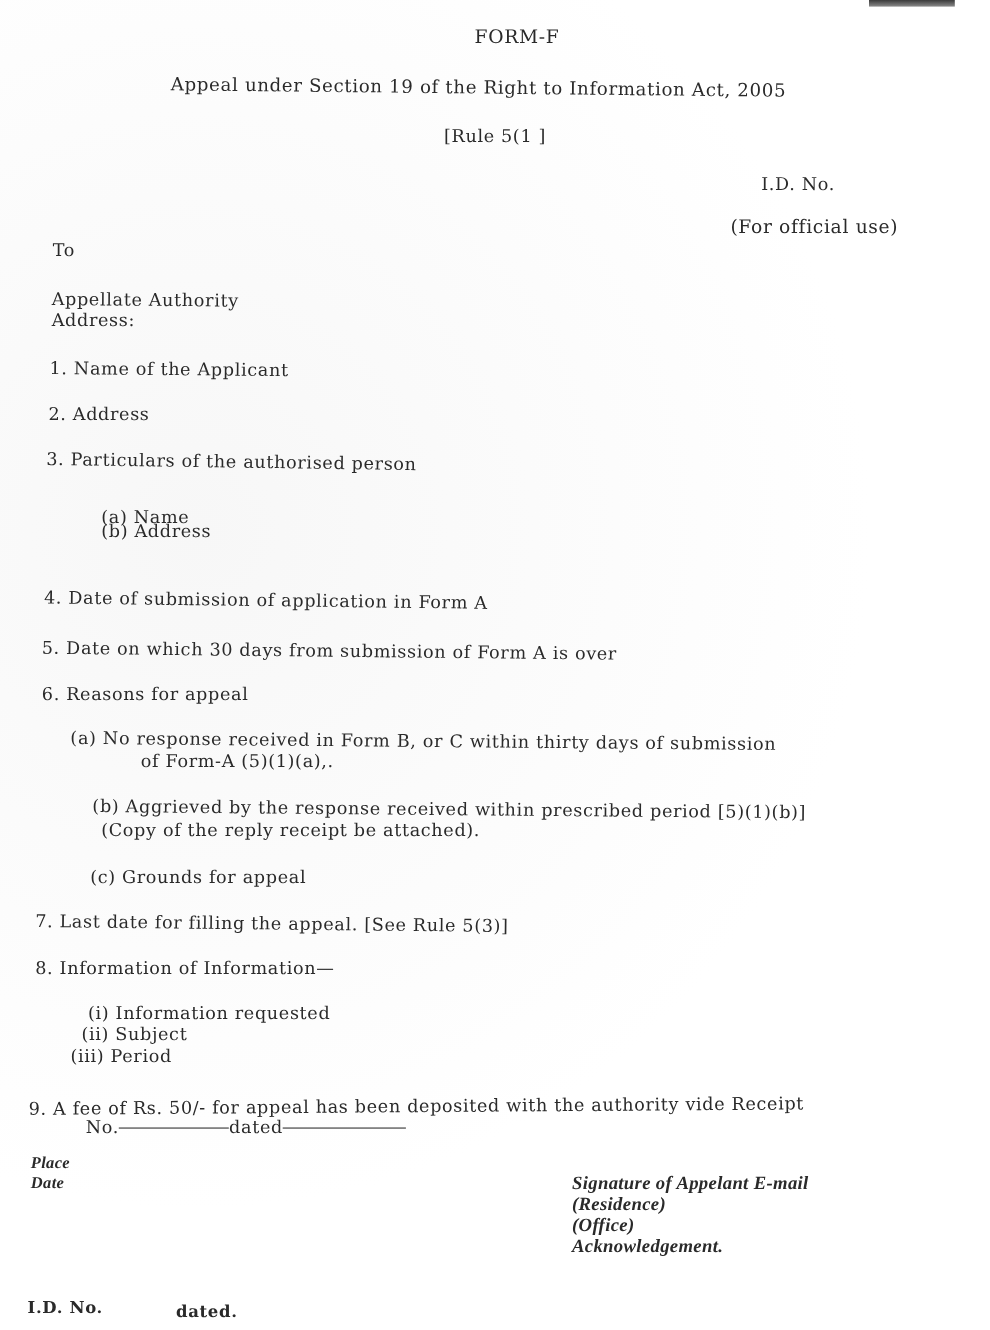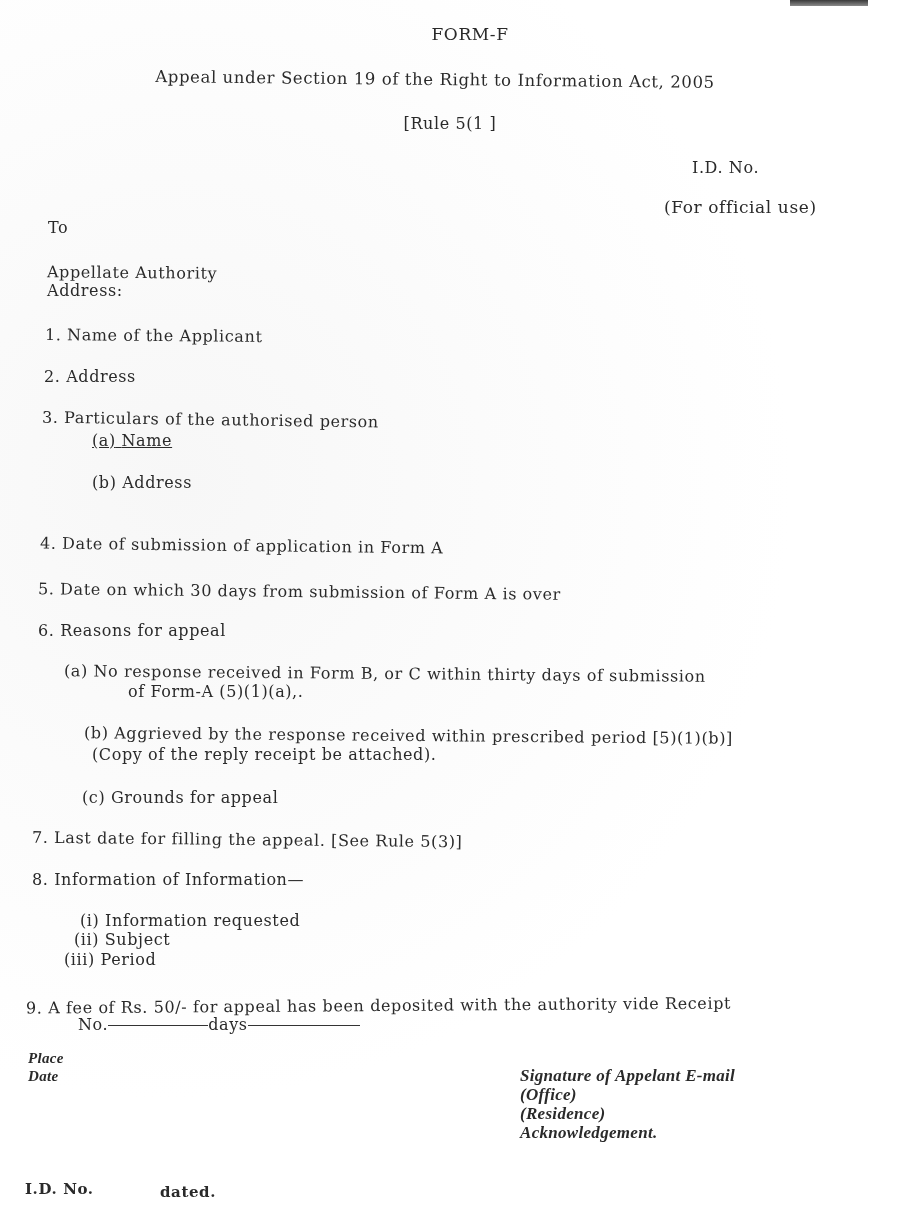--- a/index.html
+++ b/index.html
@@ -50,21 +50,21 @@
 
   <div class="t" style="top:367px; left:44px;">
     <span>2.</span>
     <span>Address</span>
   </div>
 
   <div class="t" style="top:410px; left:42px; transform:rotate(0.8deg);">
     <span>3.</span>
     <span>Particulars of the authorised person</span>
   </div>
-  <div class="t" style="top:431px; left:92px;text-decoration:underline;">
+  <div class="t" style="top:460px; left:92px;">
     <span>(a)</span>
     <span>Name</span>
   </div>
   <div class="t" style="top:473px; left:92px;">
     <span>(b)</span>
     <span>Address</span>
   </div>
 
   <div class="t" style="top:536px; left:40px; transform:rotate(0.7deg);">
     <span>4.</span>
@@ -117,28 +117,28 @@
   <div class="t" style="top:950px; left:64px;">
     <span>(iii)</span>
     <span>Period</span>
   </div>
 
   <div class="t" style="top:996px; left:26px; transform:rotate(-0.4deg);">
     <span>9.</span>
     <span>A fee of Rs. 50/- for appeal has been deposited with the authority vide Receipt</span>
   </div>
   <div class="t" style="top:1015px; left:78px;">
-    <span>No.</span><span class="blank" style="width:100px;"></span><span>days</span><span class="blank" style="width:112px;"></span>
+    <span>No.</span><span class="blank" style="width:100px;"></span><span>dated</span><span class="blank" style="width:112px;"></span>
   </div>
 
   <div class="t it" style="top:1050px; left:28px; font-size:15px;">Place</div>
   <div class="t it" style="top:1068px; left:28px; font-size:15px;">Date</div>
 
   <div class="sig it" style="top:1066px; left:520px;">
     <div>Signature of Appelant E-mail</div>
+    <div>(Residence)</div>
     <div>(Office)</div>
-    <div>(Residence)</div>
     <div>Acknowledgement.</div>
   </div>
 
   <div class="t" style="top:1180px; left:25px; font-weight:bold; font-size:15px;">I.D. No.</div>
   <div class="t" style="top:1183px; left:160px; font-weight:bold; font-size:15px;">dated.</div>
 </div>
 
 </body></html>

